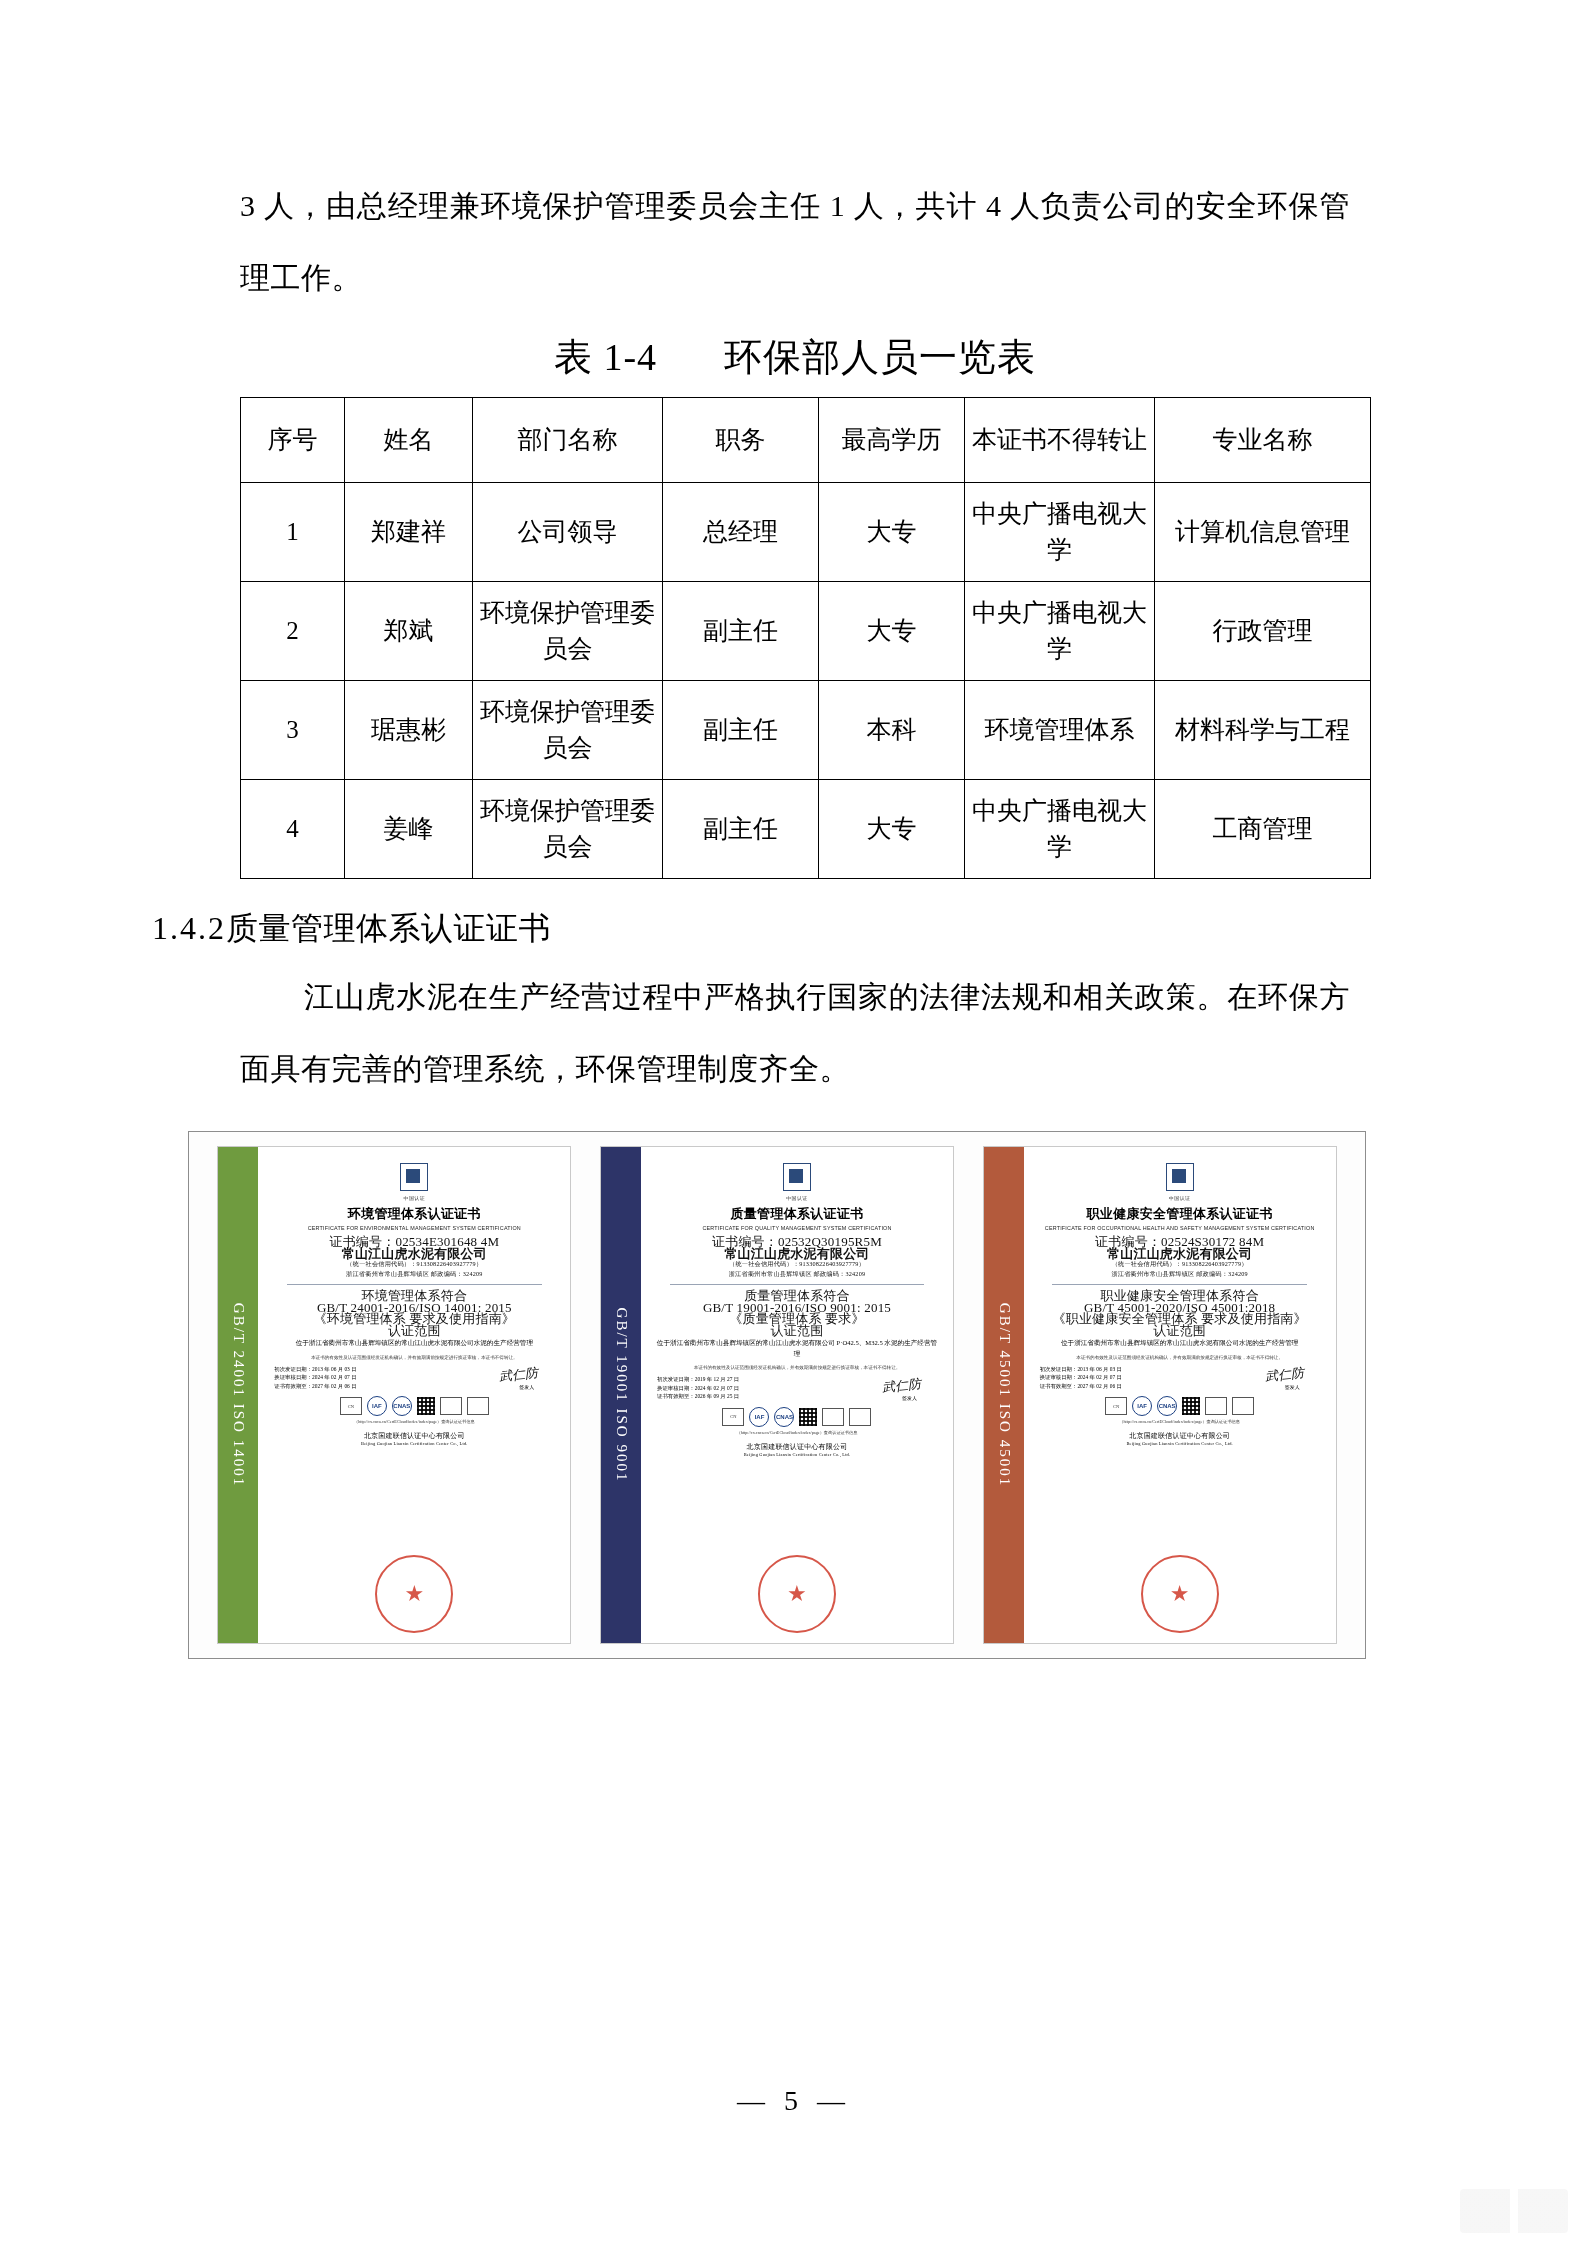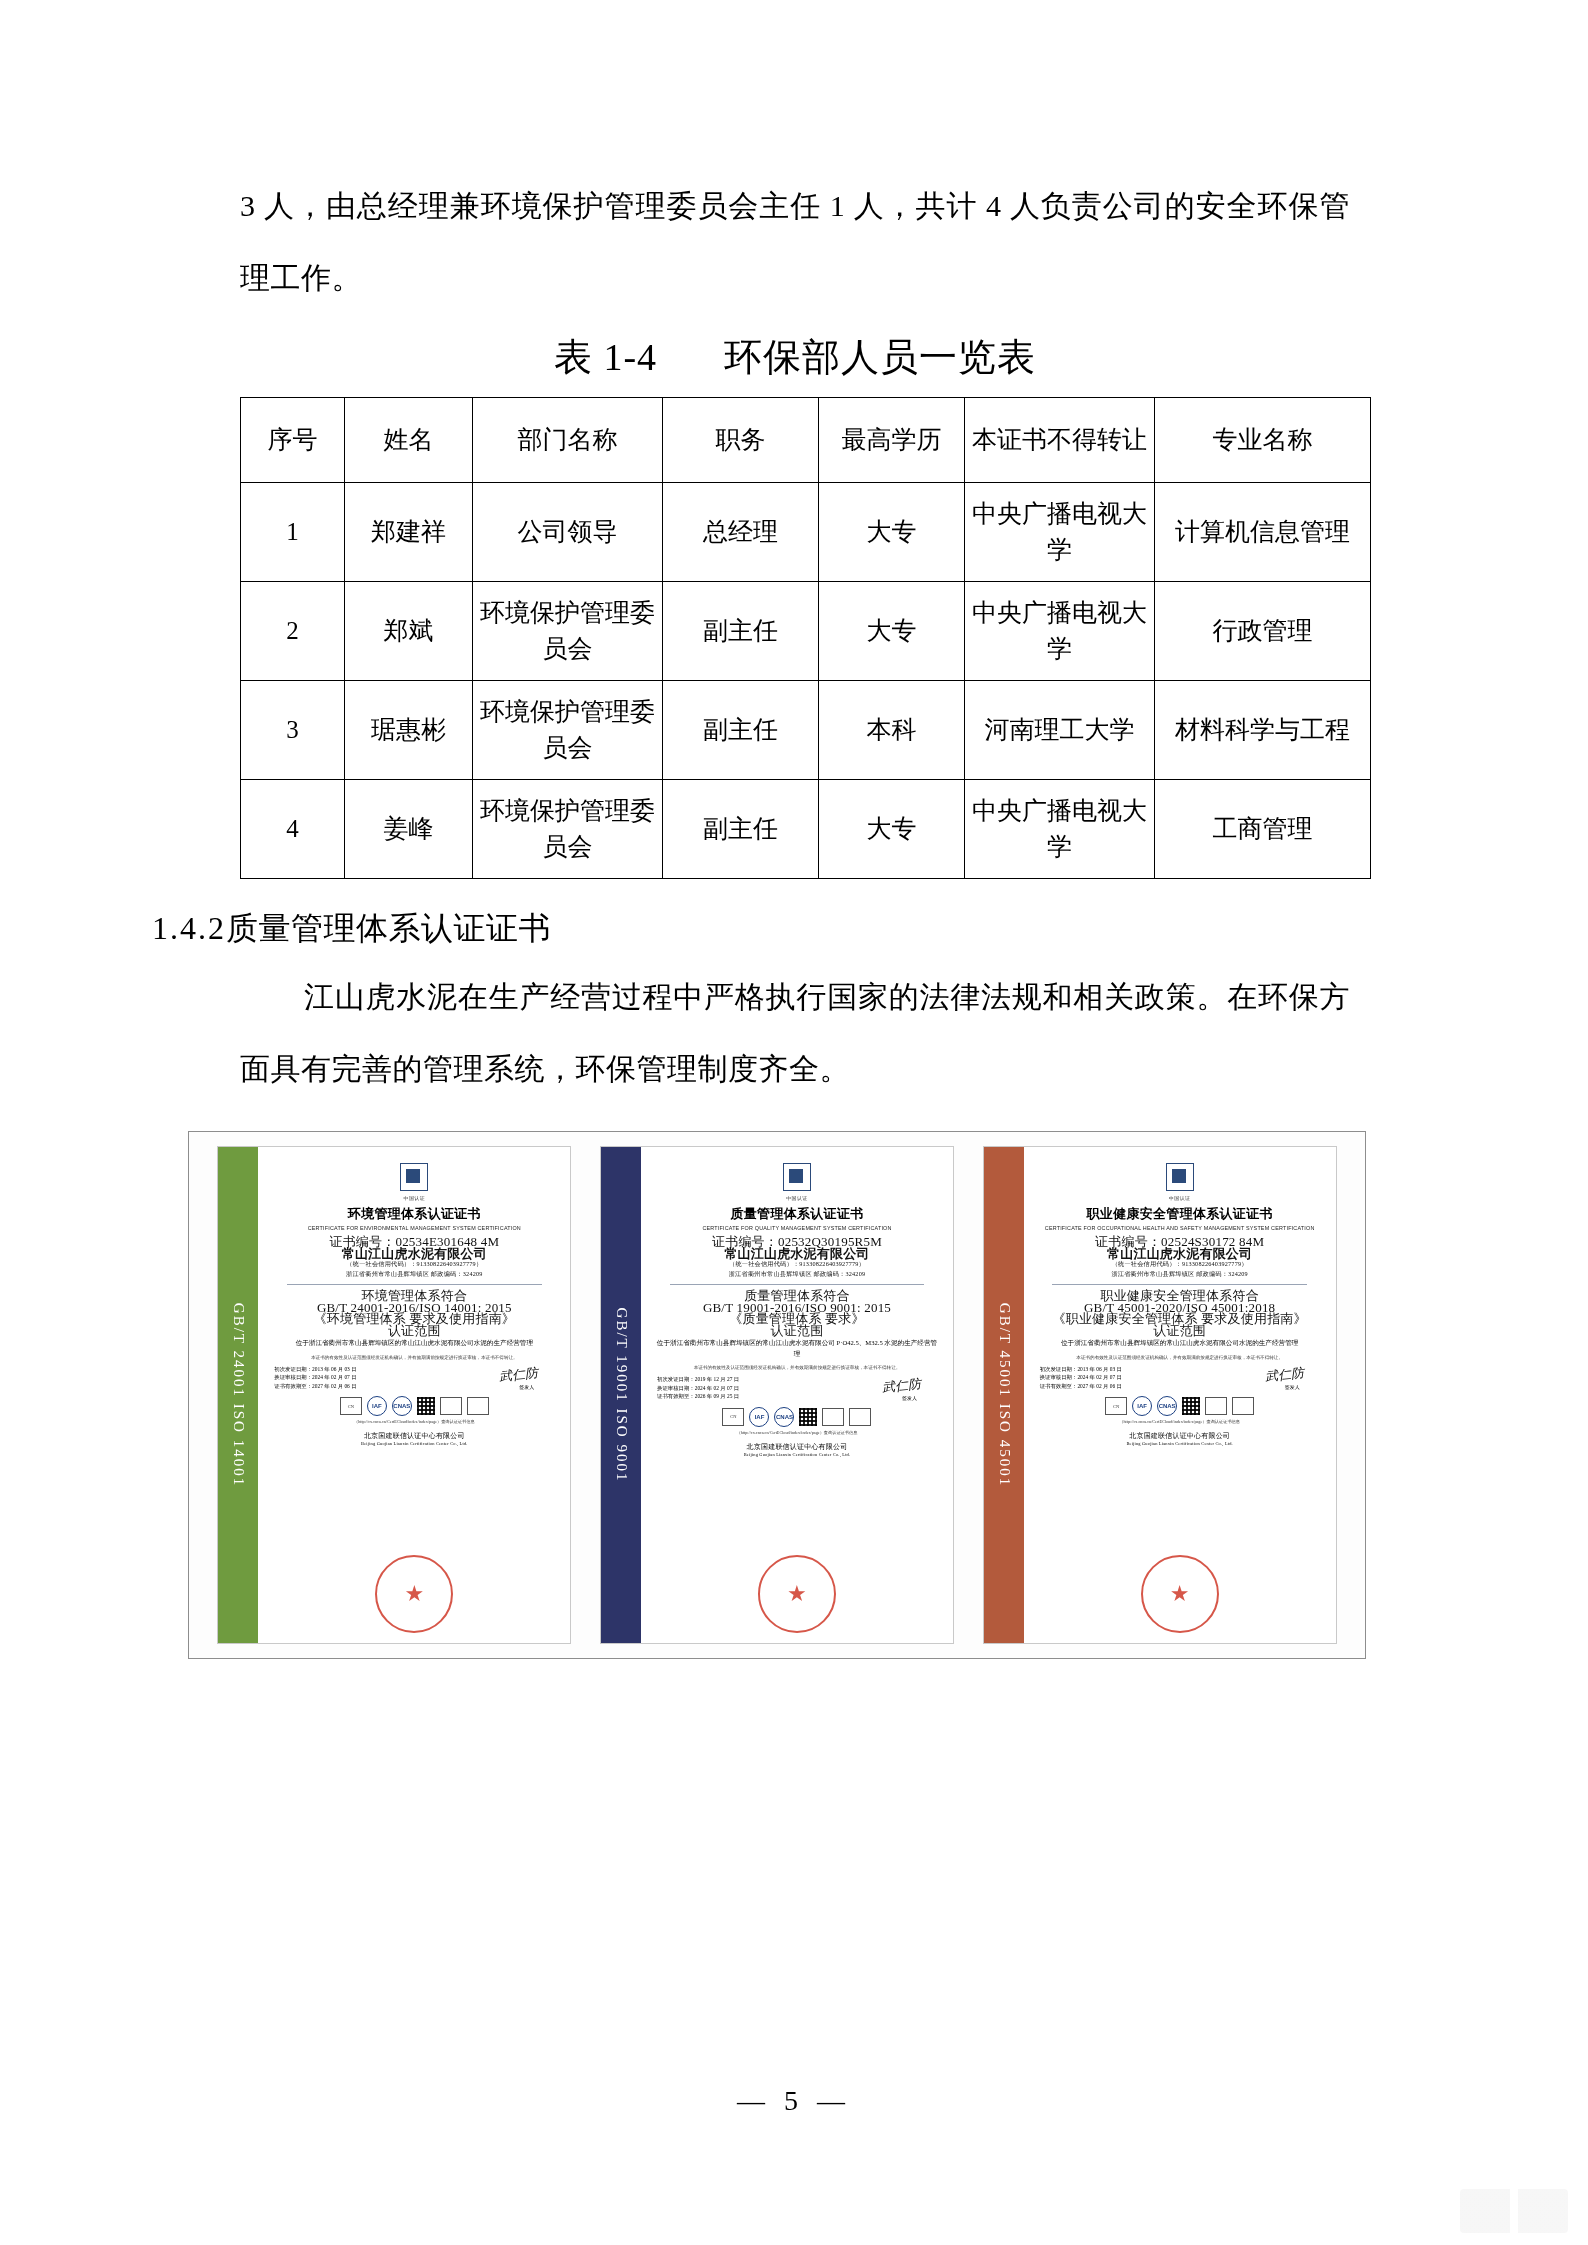--- a/index.html
+++ b/index.html
@@ -337,21 +337,21 @@
           <td>大专</td>
           <td>中央广播电视大学</td>
           <td>行政管理</td>
         </tr>
         <tr class="row">
           <td>3</td>
           <td>琚惠彬</td>
           <td>环境保护管理委员会</td>
           <td>副主任</td>
           <td>本科</td>
-          <td>河南理工大学</td>
+          <td>环境管理体系</td>
           <td>材料科学与工程</td>
         </tr>
         <tr class="row">
           <td>4</td>
           <td>姜峰</td>
           <td>环境保护管理委员会</td>
           <td>副主任</td>
           <td>大专</td>
           <td>中央广播电视大学</td>
           <td>工商管理</td>

